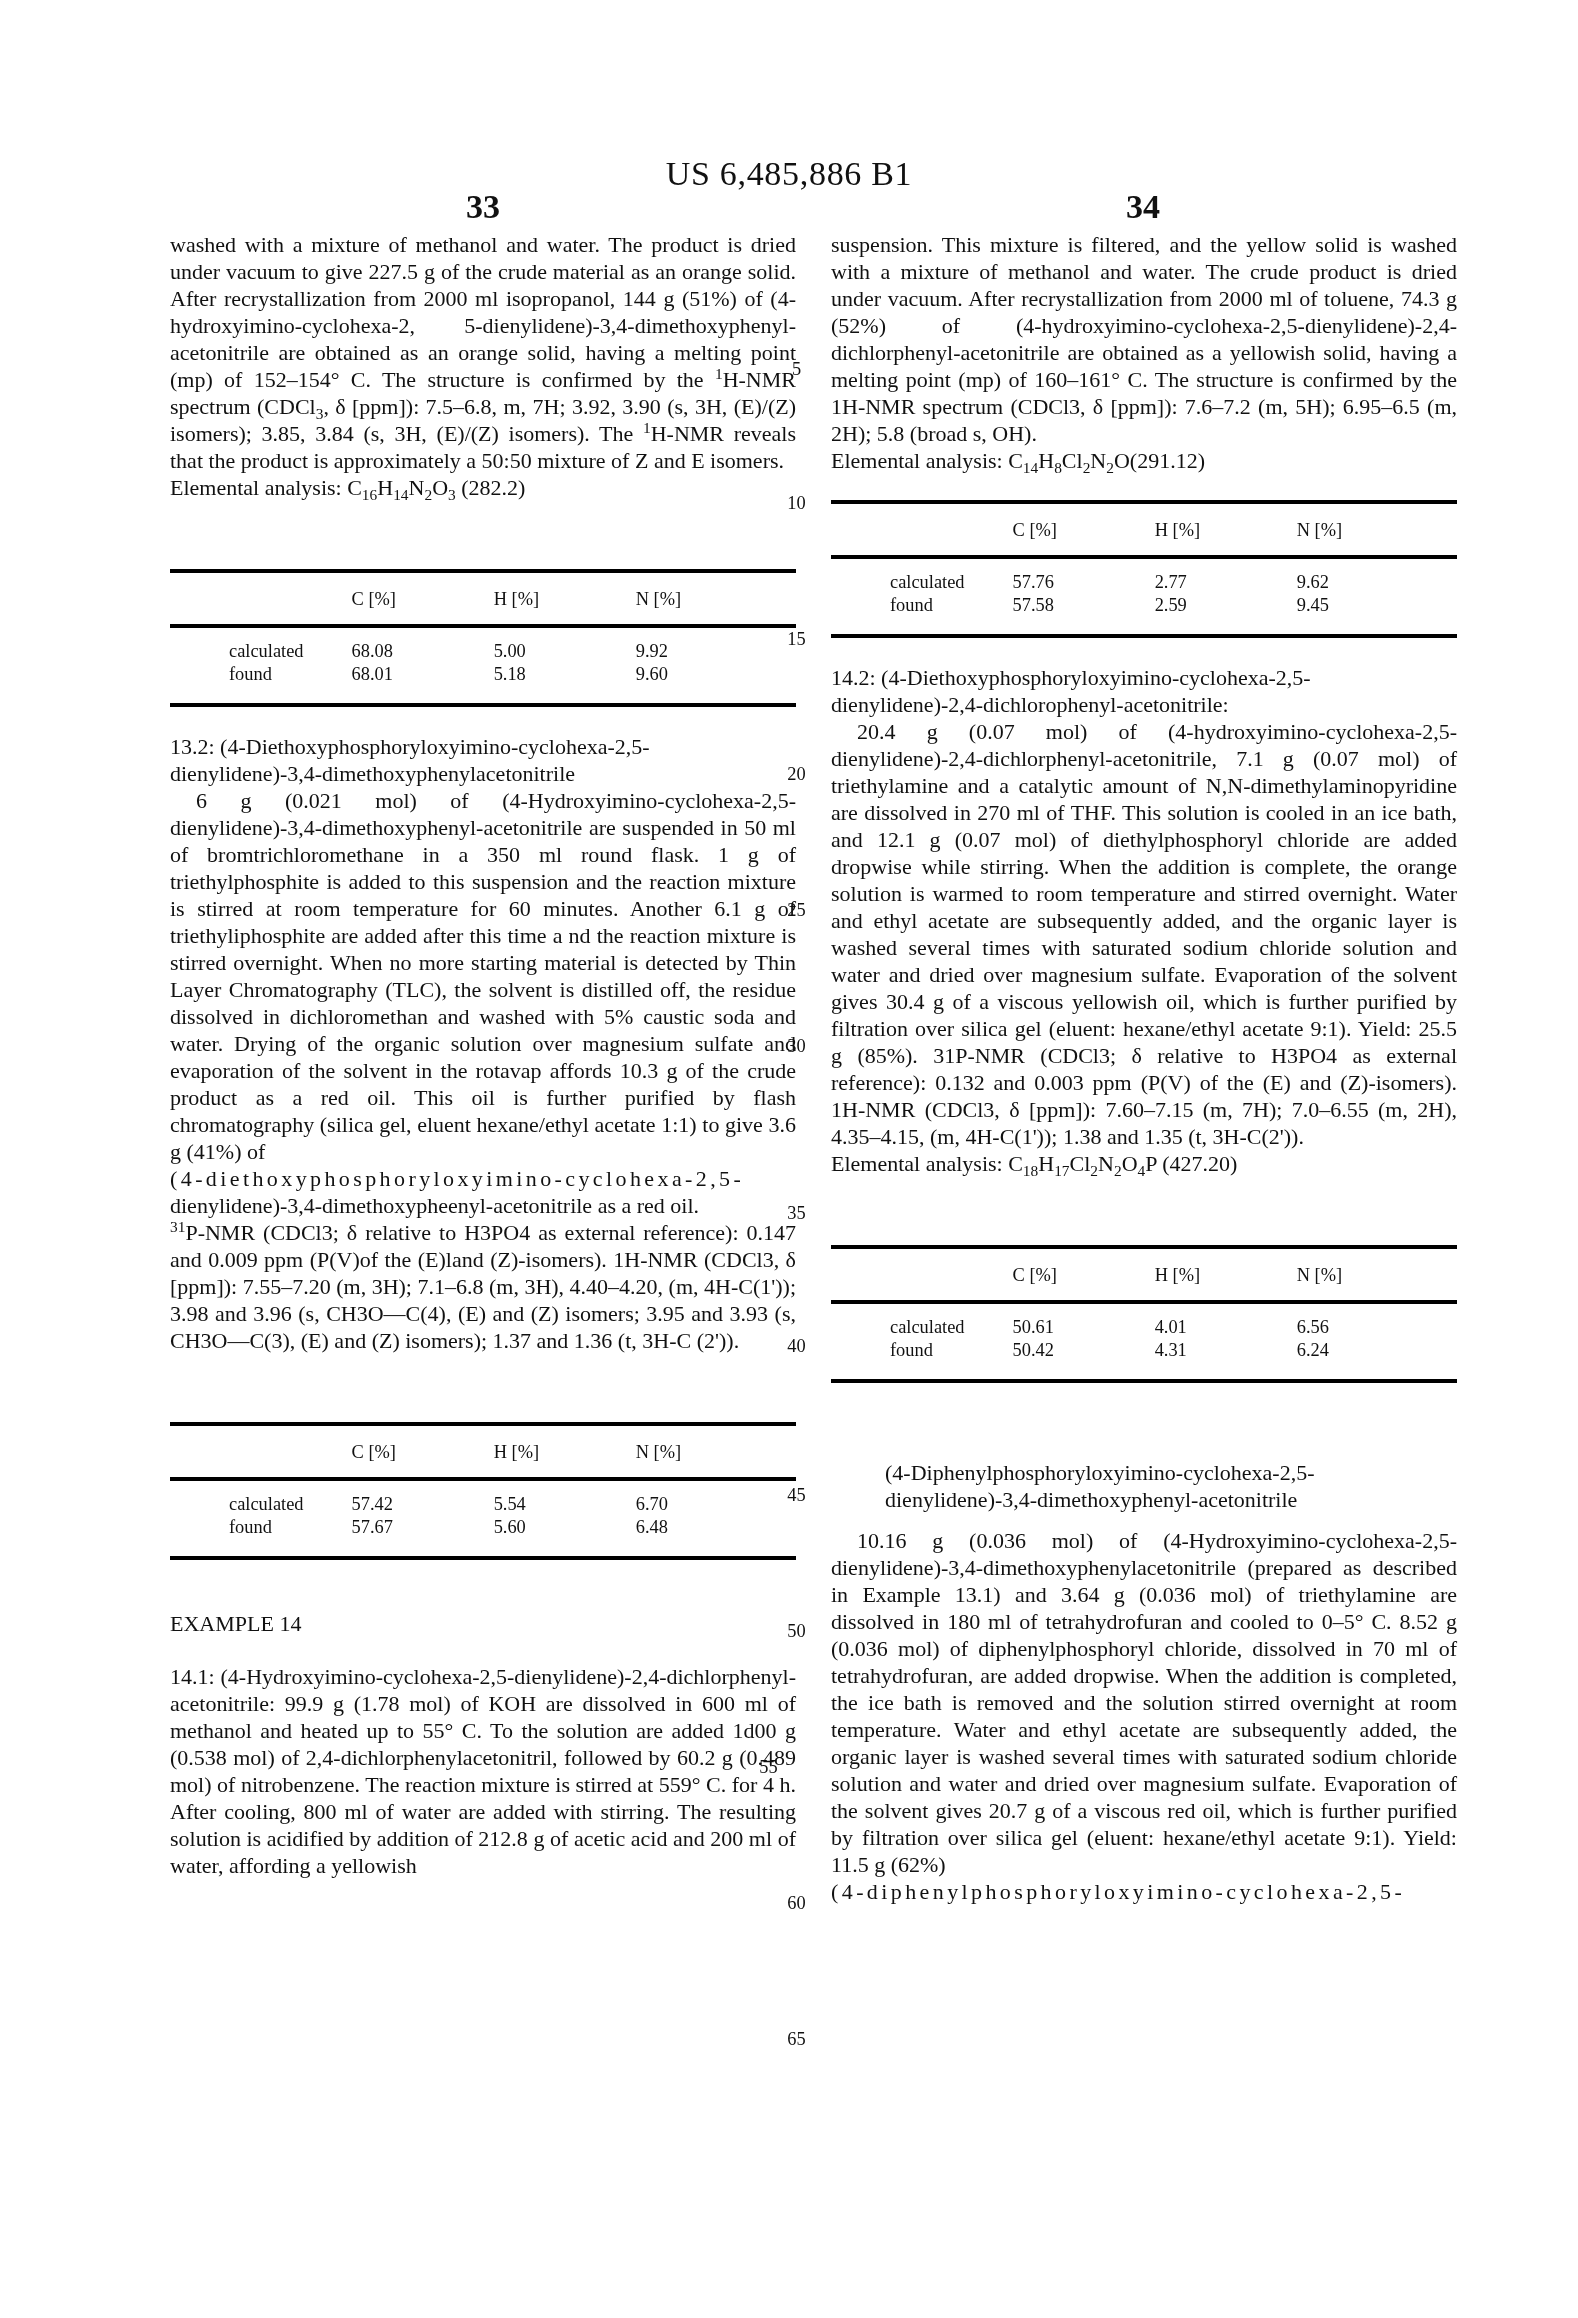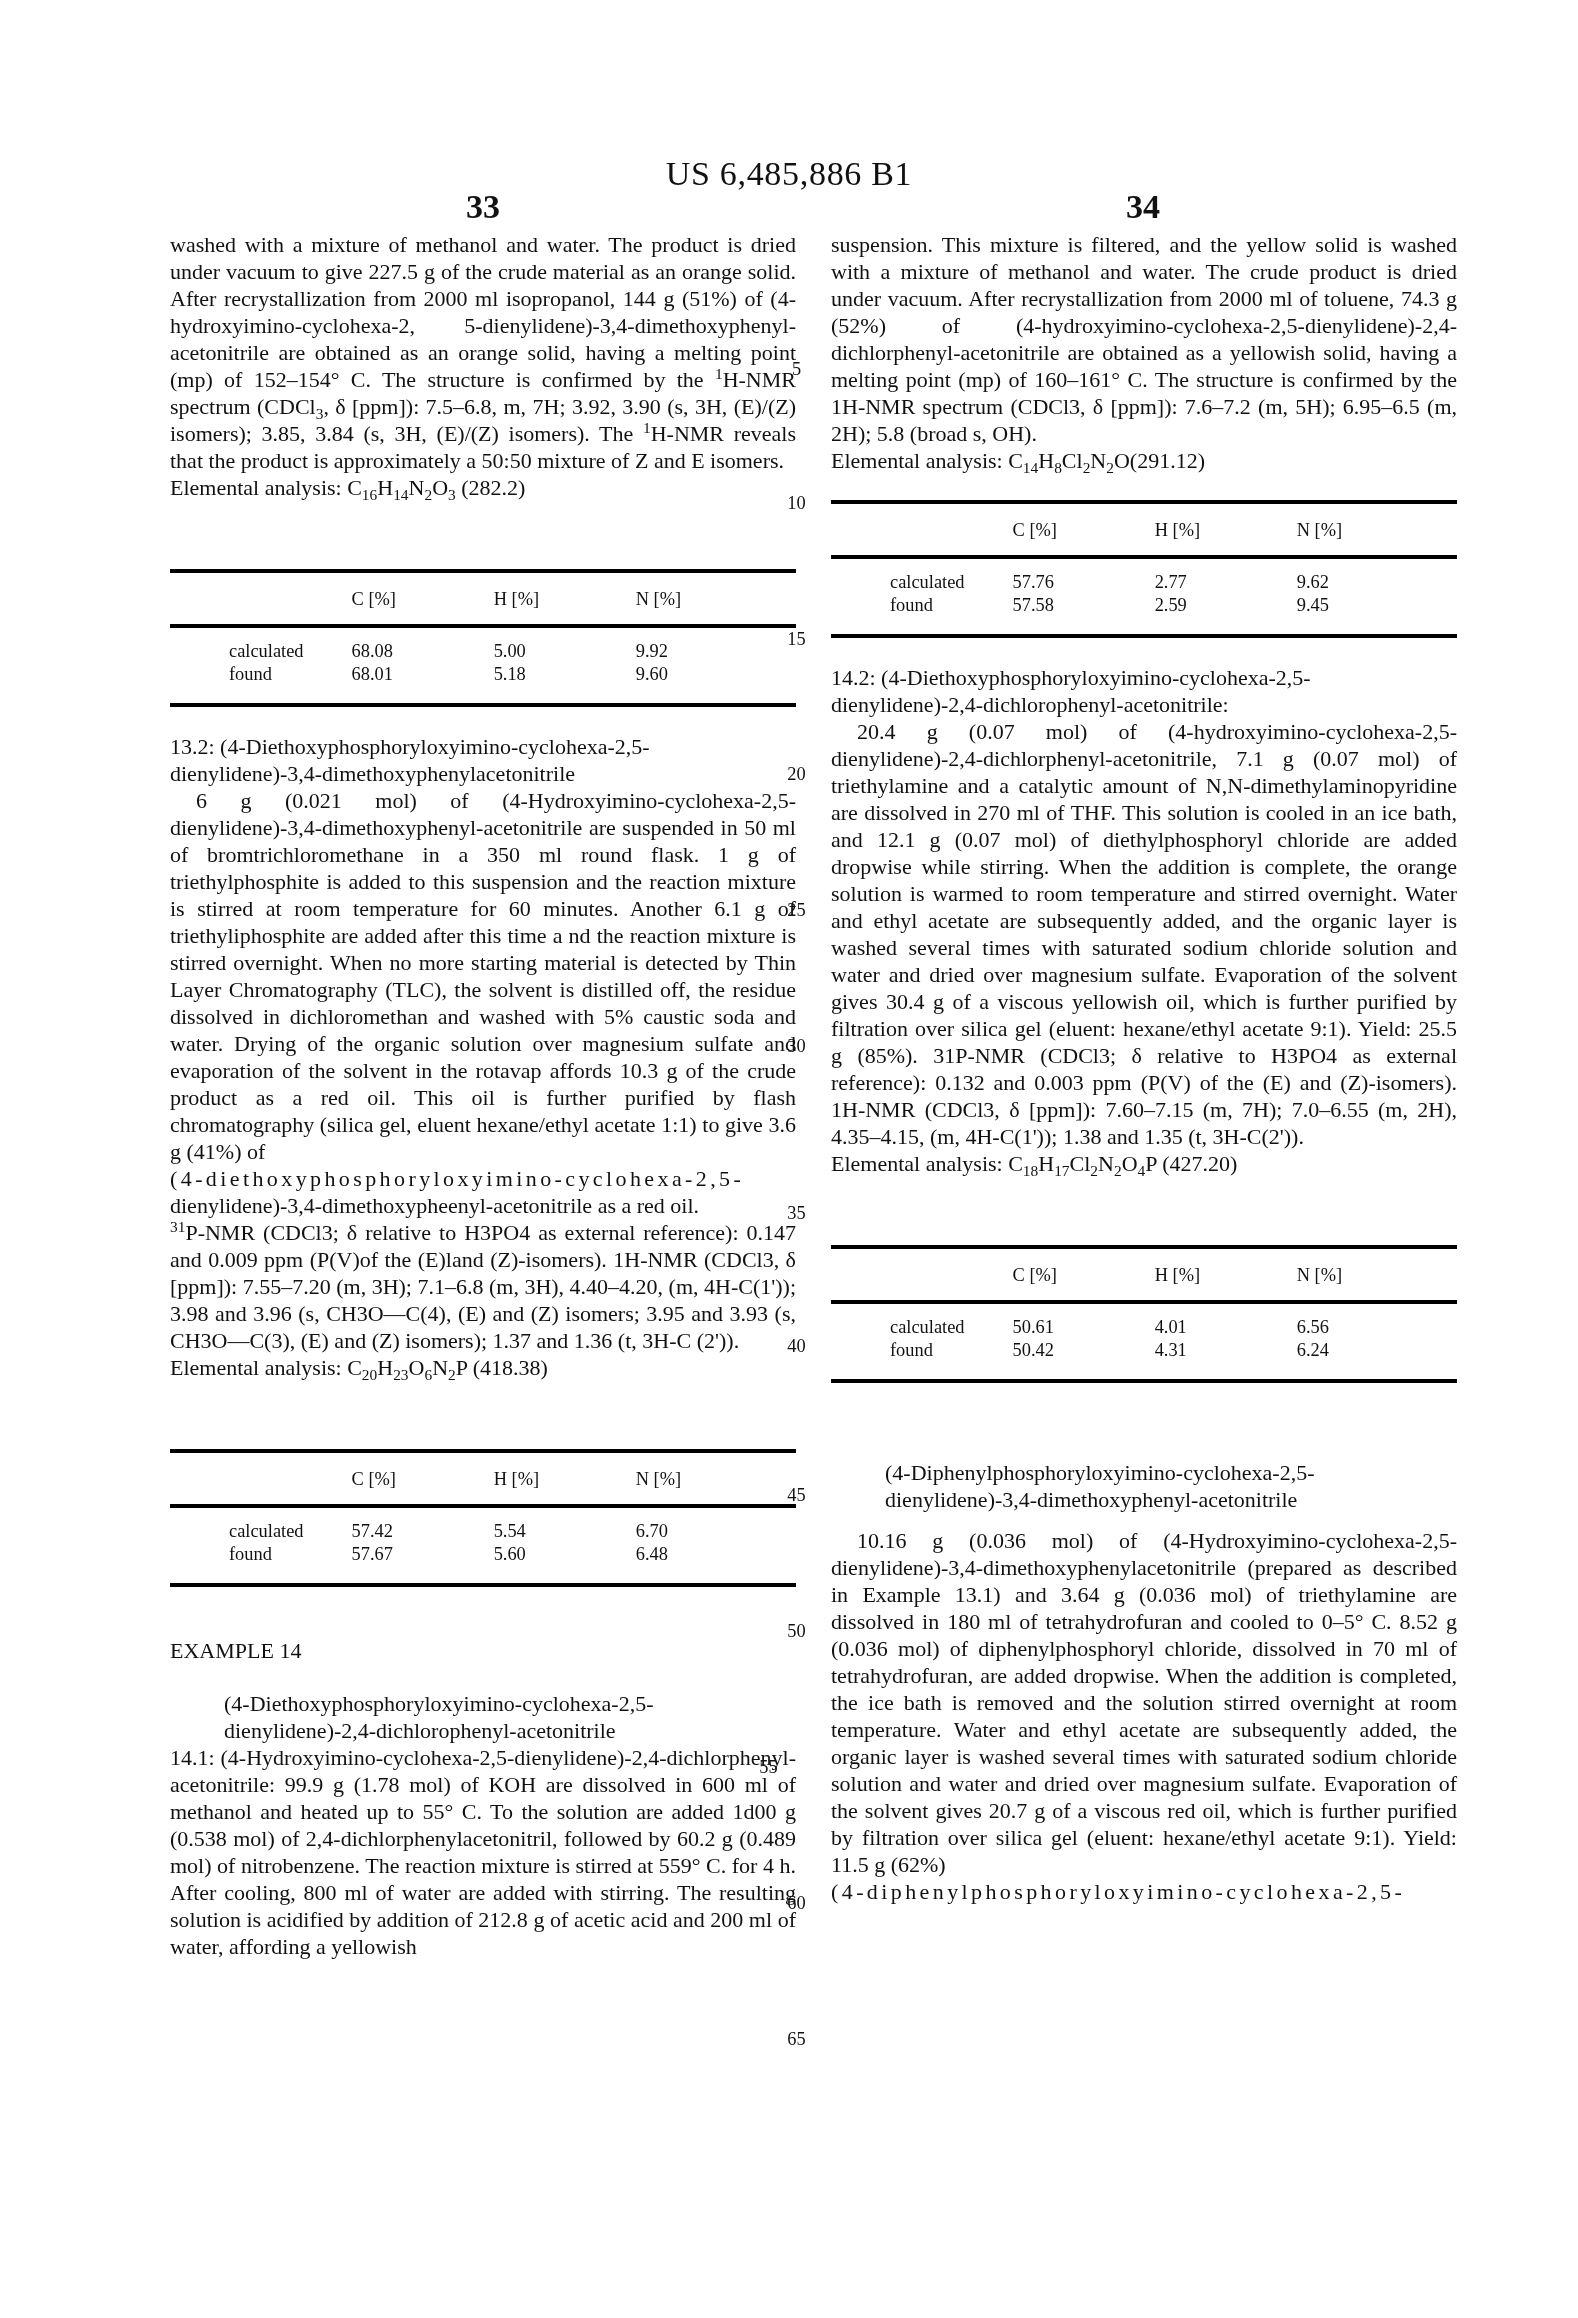--- a/index.html
+++ b/index.html
@@ -80,21 +80,20 @@
           <td>9.60</td>
         </tr>
     </tbody>
   </table>
   <div class="gap-s"></div>
   <p style="text-align:left;">13.2: (4-Diethoxyphosphoryloxyimino-cyclohexa-2,5-dienylidene)-3,4-dimethoxyphenylacetonitrile</p>
   <p class="indent">6 g (0.021 mol) of (4-Hydroxyimino-cyclohexa-2,5-dienylidene)-3,4-dimethoxyphenyl-acetonitrile are suspended in 50 ml of bromtrichloromethane in a 350 ml round flask. 1 g of triethylphosphite is added to this suspension and the reaction mixture is stirred at room temperature for 60 minutes. Another 6.1 g of triethyliphosphite are added after this time a nd the reaction mixture is stirred overnight. When no more starting material is detected by Thin Layer Chromatography (TLC), the solvent is distilled off, the residue dissolved in dichloromethan and washed with 5% caustic soda and water. Drying of the organic solution over magnesium sulfate and evaporation of the solvent in the rotavap affords 10.3 g of the crude product as a red oil. This oil is further purified by flash chromatography (silica gel, eluent hexane/ethyl acetate 1:1) to give 3.6 g (41%) of</p>
   <p class="spaced">(4-diethoxyphosphoryloxyimino-cyclohexa-2,5-</p>
   <p>dienylidene)-3,4-dimethoxypheenyl-acetonitrile as a red oil.</p>
   <p><sup>31</sup><span>P-NMR (CDCl3; δ relative to H3PO4 as external reference): 0.147 and 0.009 ppm (P(V)of the (E)land (Z)-isomers). 1H-NMR (CDCl3, δ [ppm]): 7.55–7.20 (m, 3H); 7.1–6.8 (m, 3H), 4.40–4.20, (m, 4H-C(1')); 3.98 and 3.96 (s, CH3O—C(4), (E) and (Z) isomers; 3.95 and 3.93 (s, CH3O—C(3), (E) and (Z) isomers); 1.37 and 1.36 (t, 3H-C (2')).</span></p>
-  <p><span>Elemental analysis: </span><span>C<sub>20</sub>H<sub>23</sub>O<sub>6</sub>N<sub>2</sub>P (418.38)</span></p>
   <div class="gap-l"></div>
   <table class="ea">
     <thead>
         <tr>
       <th class="c0"></th>
       <th class="c1">C [%]</th>
       <th class="c2">H [%]</th>
       <th>N [%]</th>
     </tr>
       </thead>
@@ -109,21 +108,20 @@
           <td class="c0">found</td>
           <td>57.67</td>
           <td>5.60</td>
           <td>6.48</td>
         </tr>
     </tbody>
   </table>
   <div class="gap-m"></div>
   <p class="example">EXAMPLE 14</p>
   <div class="gap-s"></div>
-  <p class="heading" style="padding:0 54px;">(4-Diethoxyphosphoryloxyimino-cyclohexa-2,5-dienylidene)-2,4-dichlorophenyl-acetonitrile</p>
   <p>14.1: (4-Hydroxyimino-cyclohexa-2,5-dienylidene)-2,4-dichlorphenyl-acetonitrile: 99.9 g (1.78 mol) of KOH are dissolved in 600 ml of methanol and heated up to 55° C. To the solution are added 1d00 g (0.538 mol) of 2,4-dichlorphenylacetonitril, followed by 60.2 g (0.489 mol) of nitrobenzene. The reaction mixture is stirred at 559° C. for 4 h. After cooling, 800 ml of water are added with stirring. The resulting solution is acidified by addition of 212.8 g of acetic acid and 200 ml of water, affording a yellowish</p>
 </div>
 
 <div class="col right">
   <p>suspension. This mixture is filtered, and the yellow solid is washed with a mixture of methanol and water. The crude product is dried under vacuum. After recrystallization from 2000 ml of toluene, 74.3 g (52%) of (4-hydroxyimino-cyclohexa-2,5-dienylidene)-2,4-dichlorphenyl-acetonitrile are obtained as a yellowish solid, having a melting point (mp) of 160–161° C. The structure is confirmed by the 1H-NMR spectrum (CDCl3, δ [ppm]): 7.6–7.2 (m, 5H); 6.95–6.5 (m, 2H); 5.8 (broad s, OH).</p>
   <p><span>Elemental analysis: </span><span>C<sub>14</sub>H<sub>8</sub>Cl<sub>2</sub>N<sub>2</sub>O(291.12)</span></p>
   <div class="gap-s"></div>
   <table class="ea">
     <thead>
         <tr>

